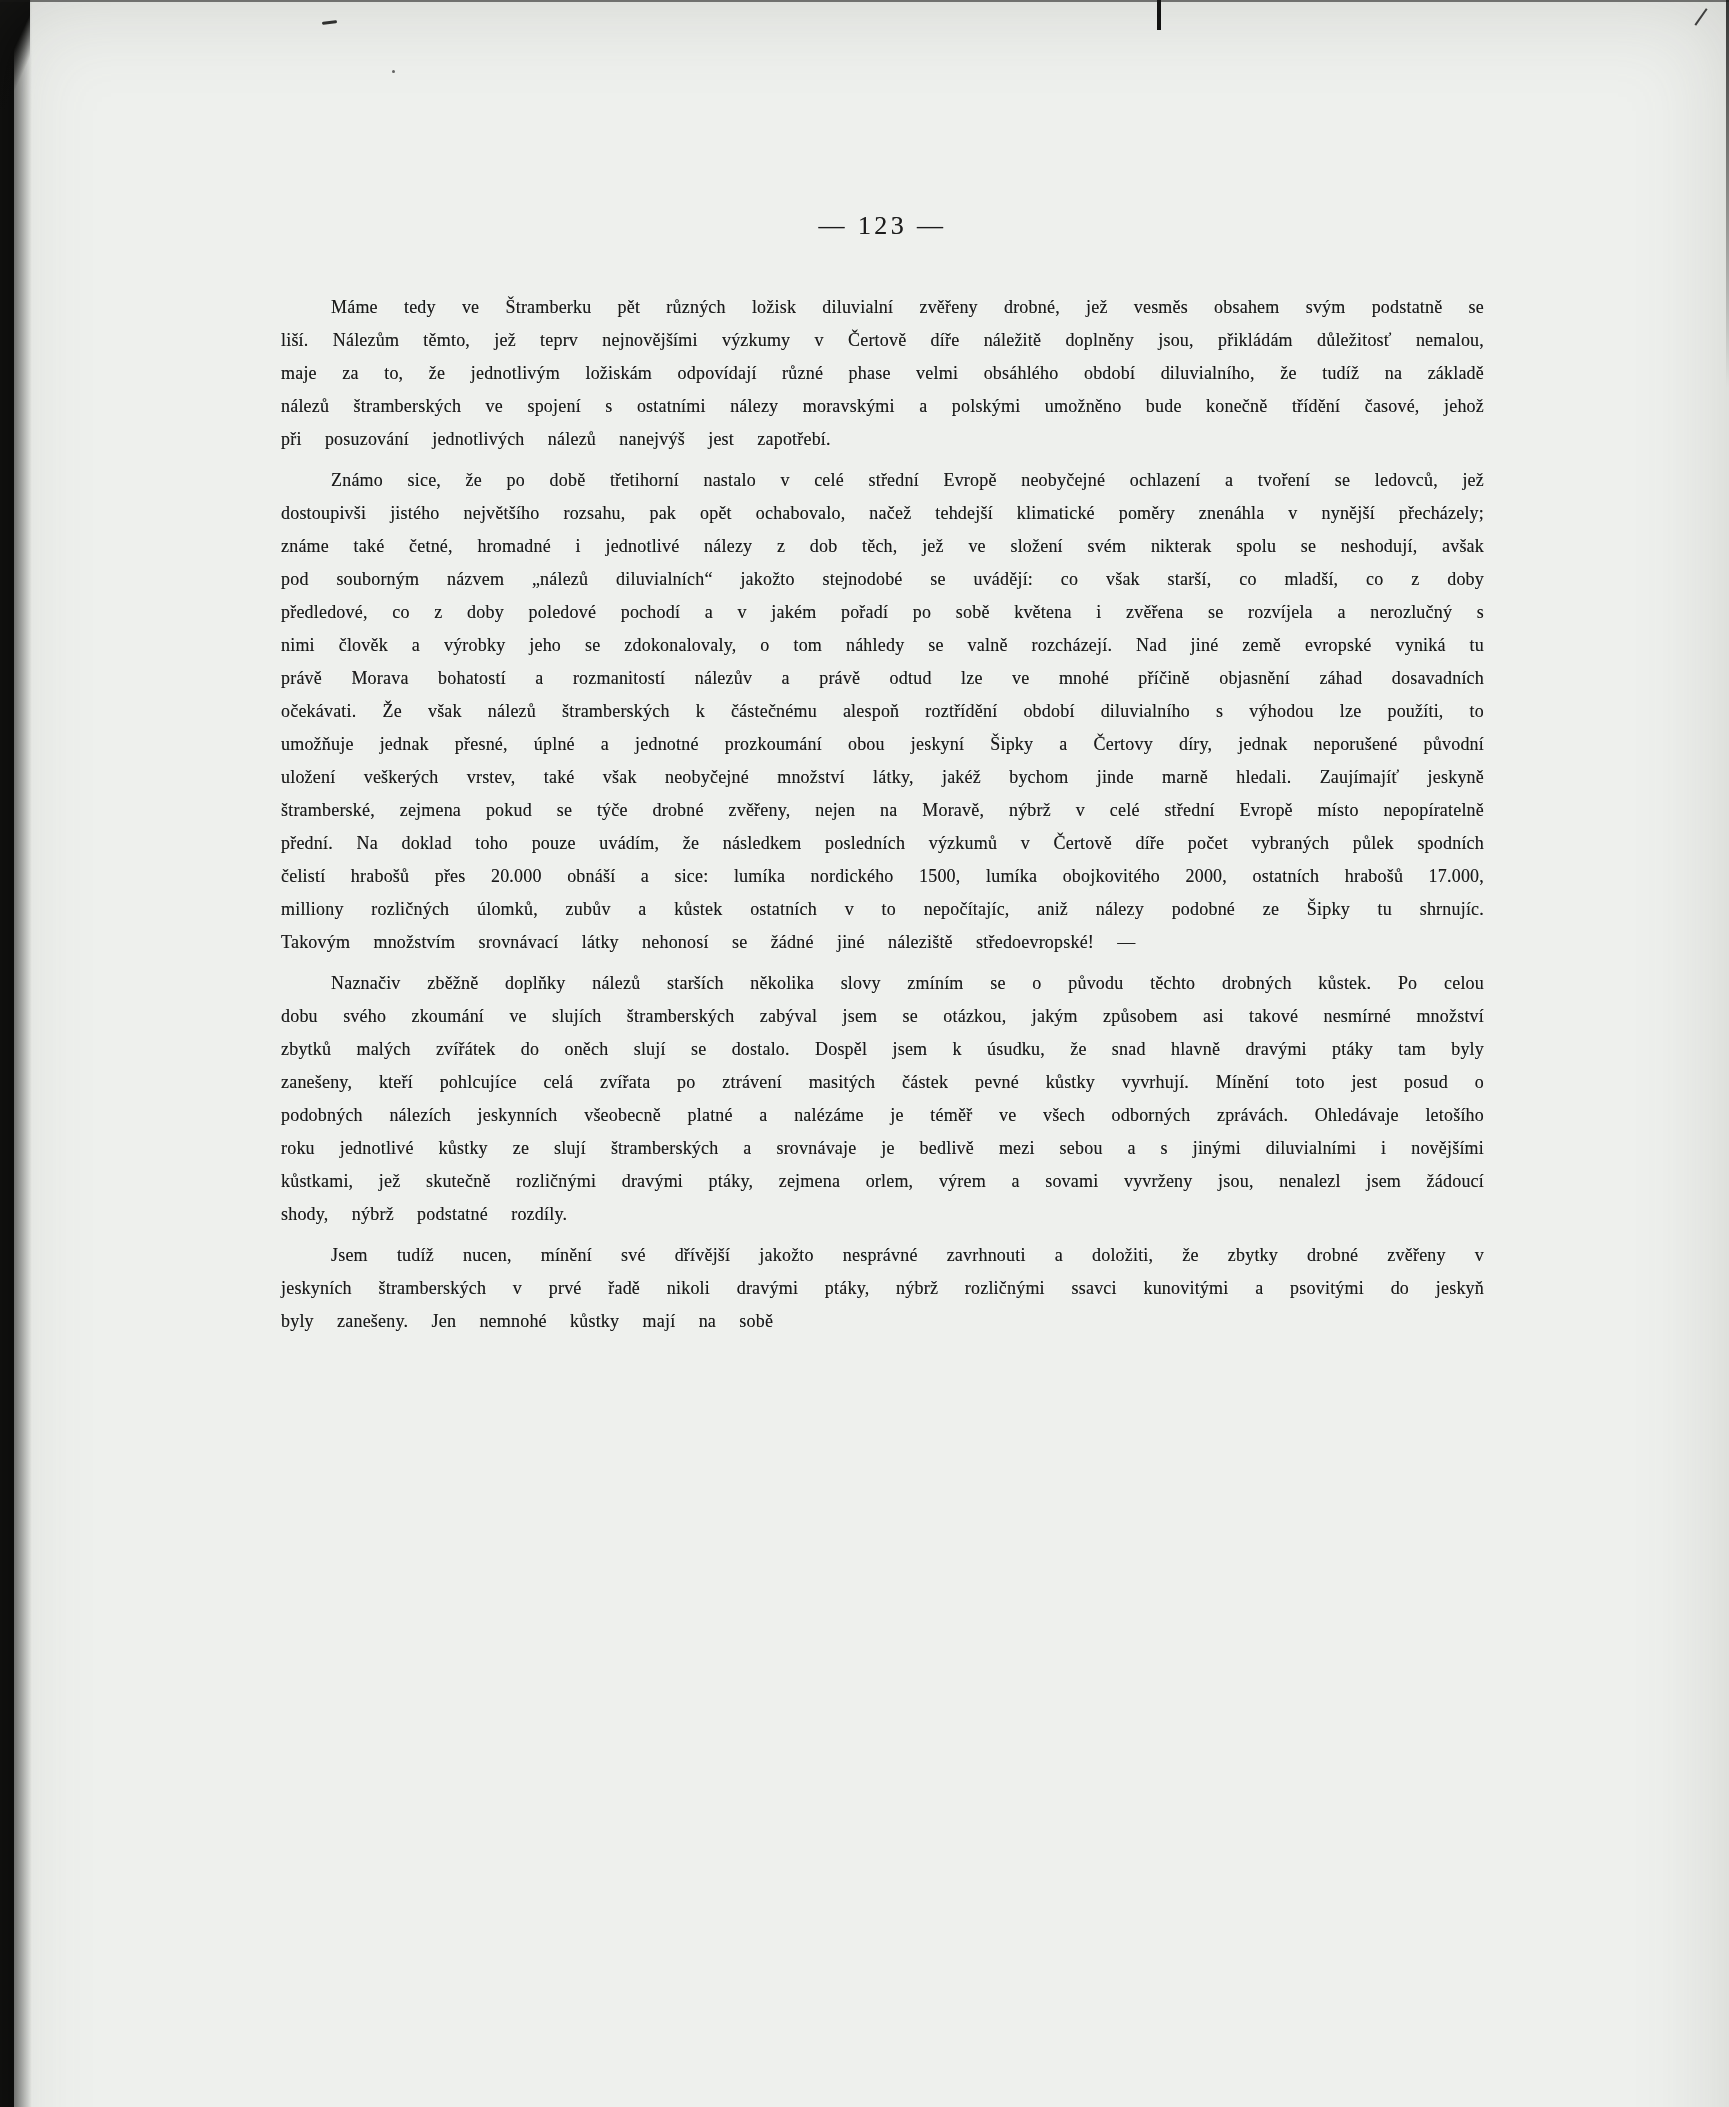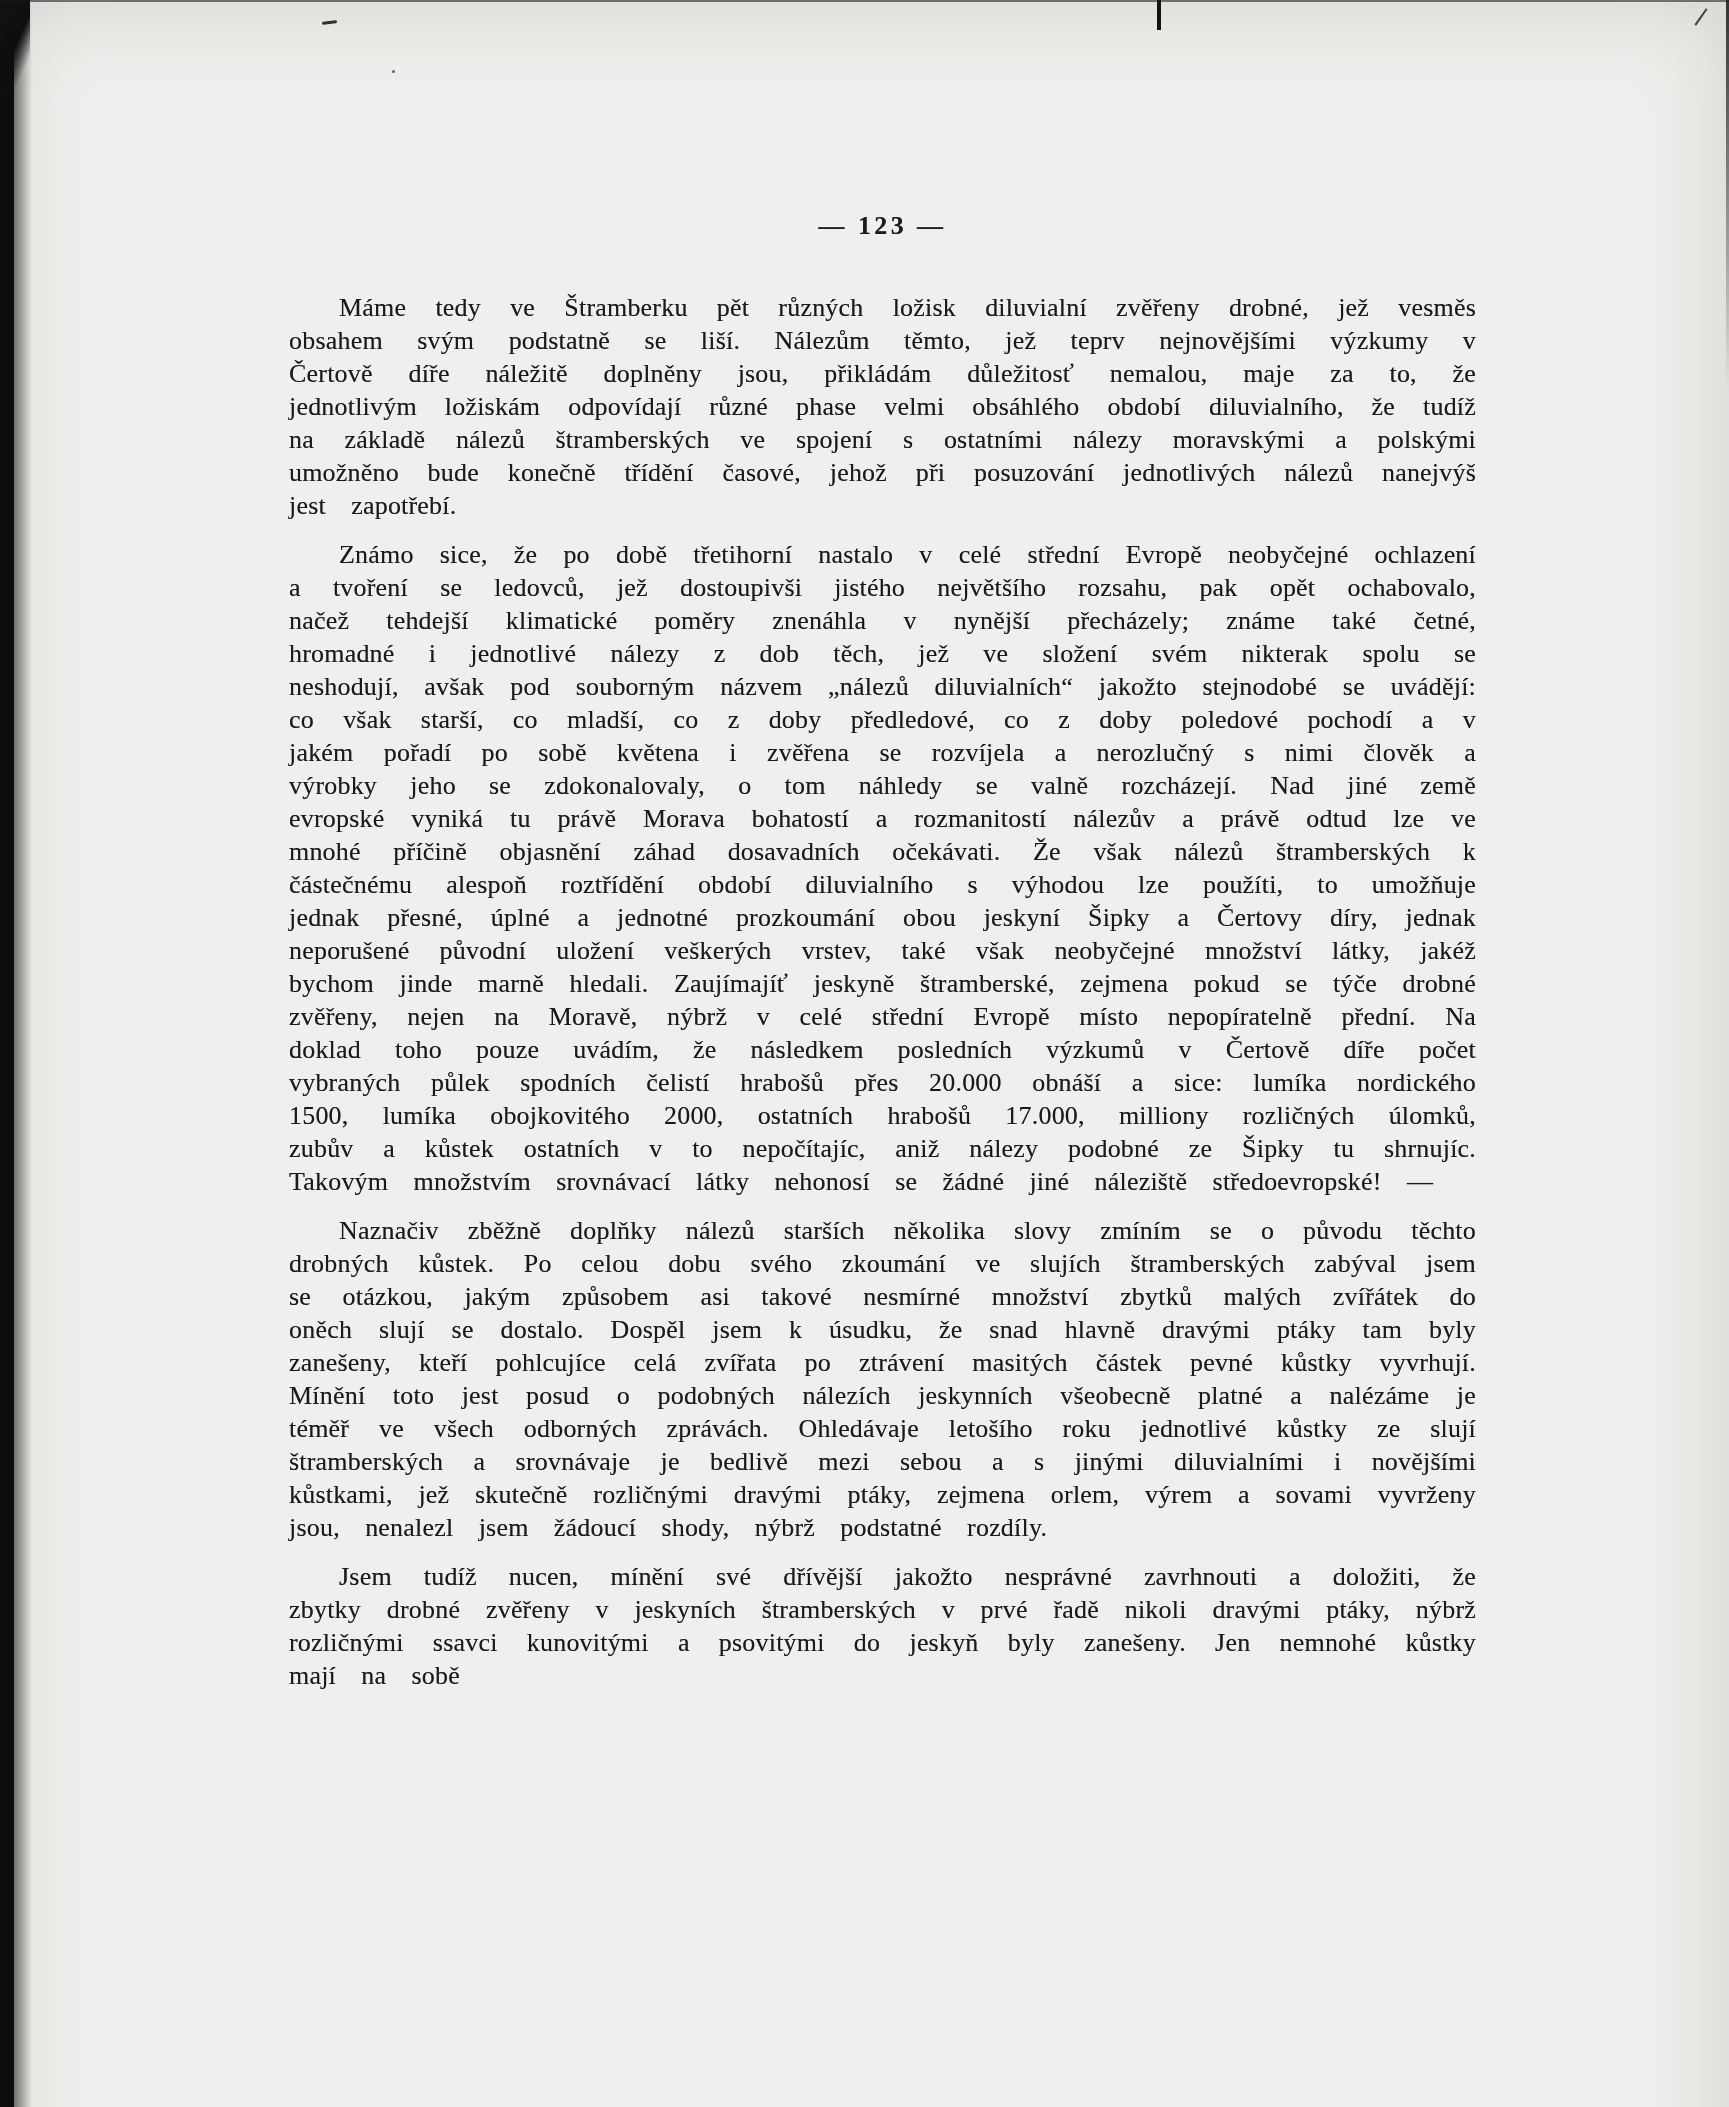--- a/index.html
+++ b/index.html
@@ -104,27 +104,26 @@
     width: 1219px;
     z-index: 3;
   }
   .page-number {
     text-align: center;
     font-size: 26px;
     letter-spacing: 3.4px;
     color: #1c1c1c;
     margin: 0 0 50px 0;
     text-shadow: 0 0 0.4px rgba(20,20,20,0.5);
-    font-weight: bold;
   }
   .body-text p {
-    margin: 16px;
+    margin: 8px;
     text-align: justify;
     text-indent: 50px;
-    font-size: 26px;
+    font-size: 18px;
     line-height: 33px;
     word-spacing: 18.6px;
     letter-spacing: 0.2px;
     text-shadow: 0 0 0.4px rgba(25,25,25,0.5);
   }
 </style>
 </head>
 <body>
 
 <div class="page">

